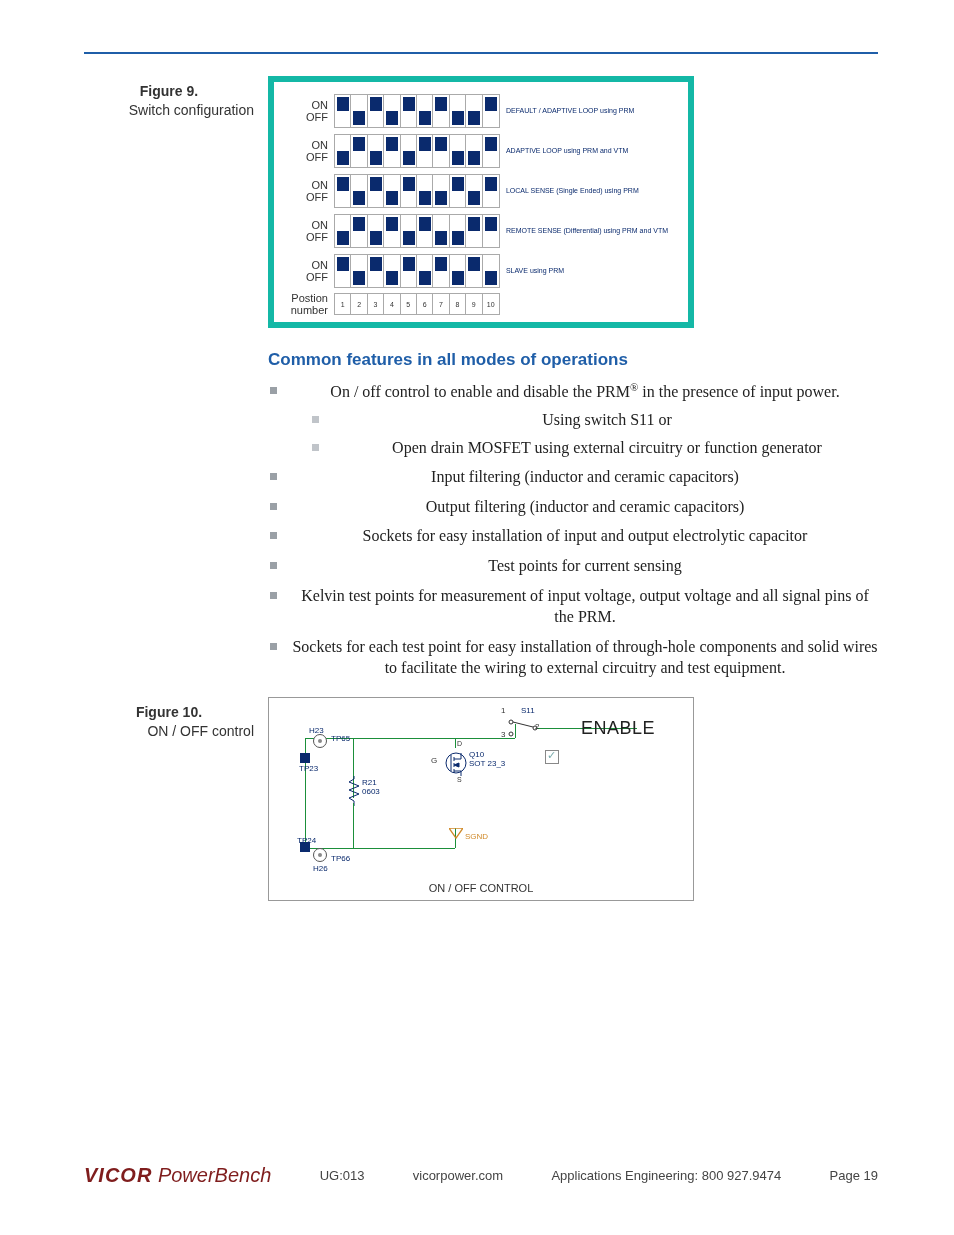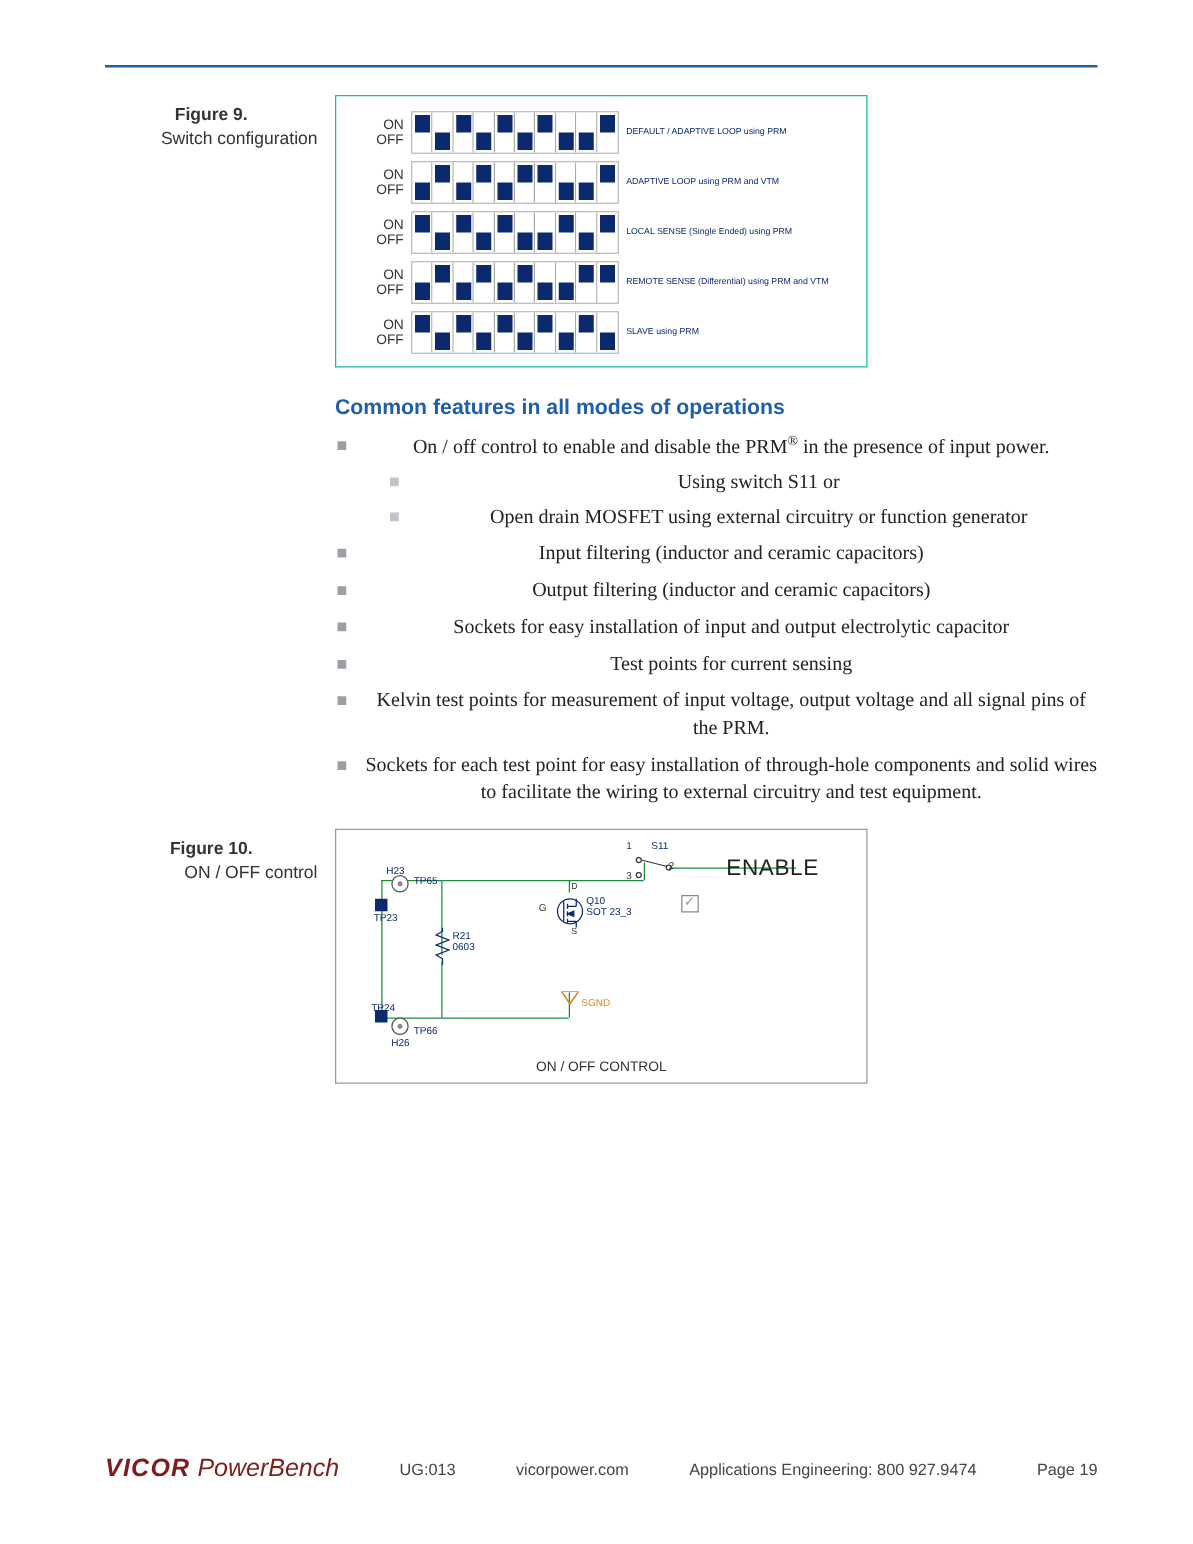--- a/index.html
+++ b/index.html
@@ -32,21 +32,21 @@
     text-align: right;
     padding-right: 14px;
     font-family: "Myriad Pro", "Segoe UI", Arial, sans-serif;
     font-size: 14px;
     color: #333;
     line-height: 1.35;
     padding-top: 6px;
   }
   .fig-caption .fig-num { font-weight: 600; text-align: center; }
   .fig-frame {
-    border: 1px solid #14b8a6;
+    border: 6px solid #14b8a6;
     padding: 10px 8px 6px 8px;
     background: #fff;
     width: 426px;
   }
   
   .sw-row { display: flex; align-items: center; height: 38px; margin-bottom: 2px; }
   .sw-row .sw-lbl {
     width: 52px;
     text-align: right;
     font-family: "Myriad Pro", Arial, sans-serif;
@@ -367,20 +367,38 @@
             </div>
             <div class="pos on">
               <div class="sq"></div>
             </div>
             <div class="pos off">
               <div class="sq"></div>
             </div>
           </div>
           <div class="sw-right">SLAVE using PRM</div>
         </div>
+        <div class="pos-row">
+          <div class="pr-lbl">
+            <div>Postion</div>
+            <div>number</div>
+          </div>
+          <div class="pos-cells">
+            <div class="c">1</div>
+            <div class="c">2</div>
+            <div class="c">3</div>
+            <div class="c">4</div>
+            <div class="c">5</div>
+            <div class="c">6</div>
+            <div class="c">7</div>
+            <div class="c">8</div>
+            <div class="c">9</div>
+            <div class="c">10</div>
+          </div>
+        </div>
       </div>
   </div>
 
 
   <div class="section">
     <h2>Common features in all modes of operations</h2>
     <ul class="bl" id="feat-list">
         <li><span>On / off control to enable and disable the PRM</span><span class="reg">®</span><span> in the presence of input power.</span><ul>
             <li>Using switch S11 or</li>
             <li>Open drain MOSFET using external circuitry or function generator</li>

